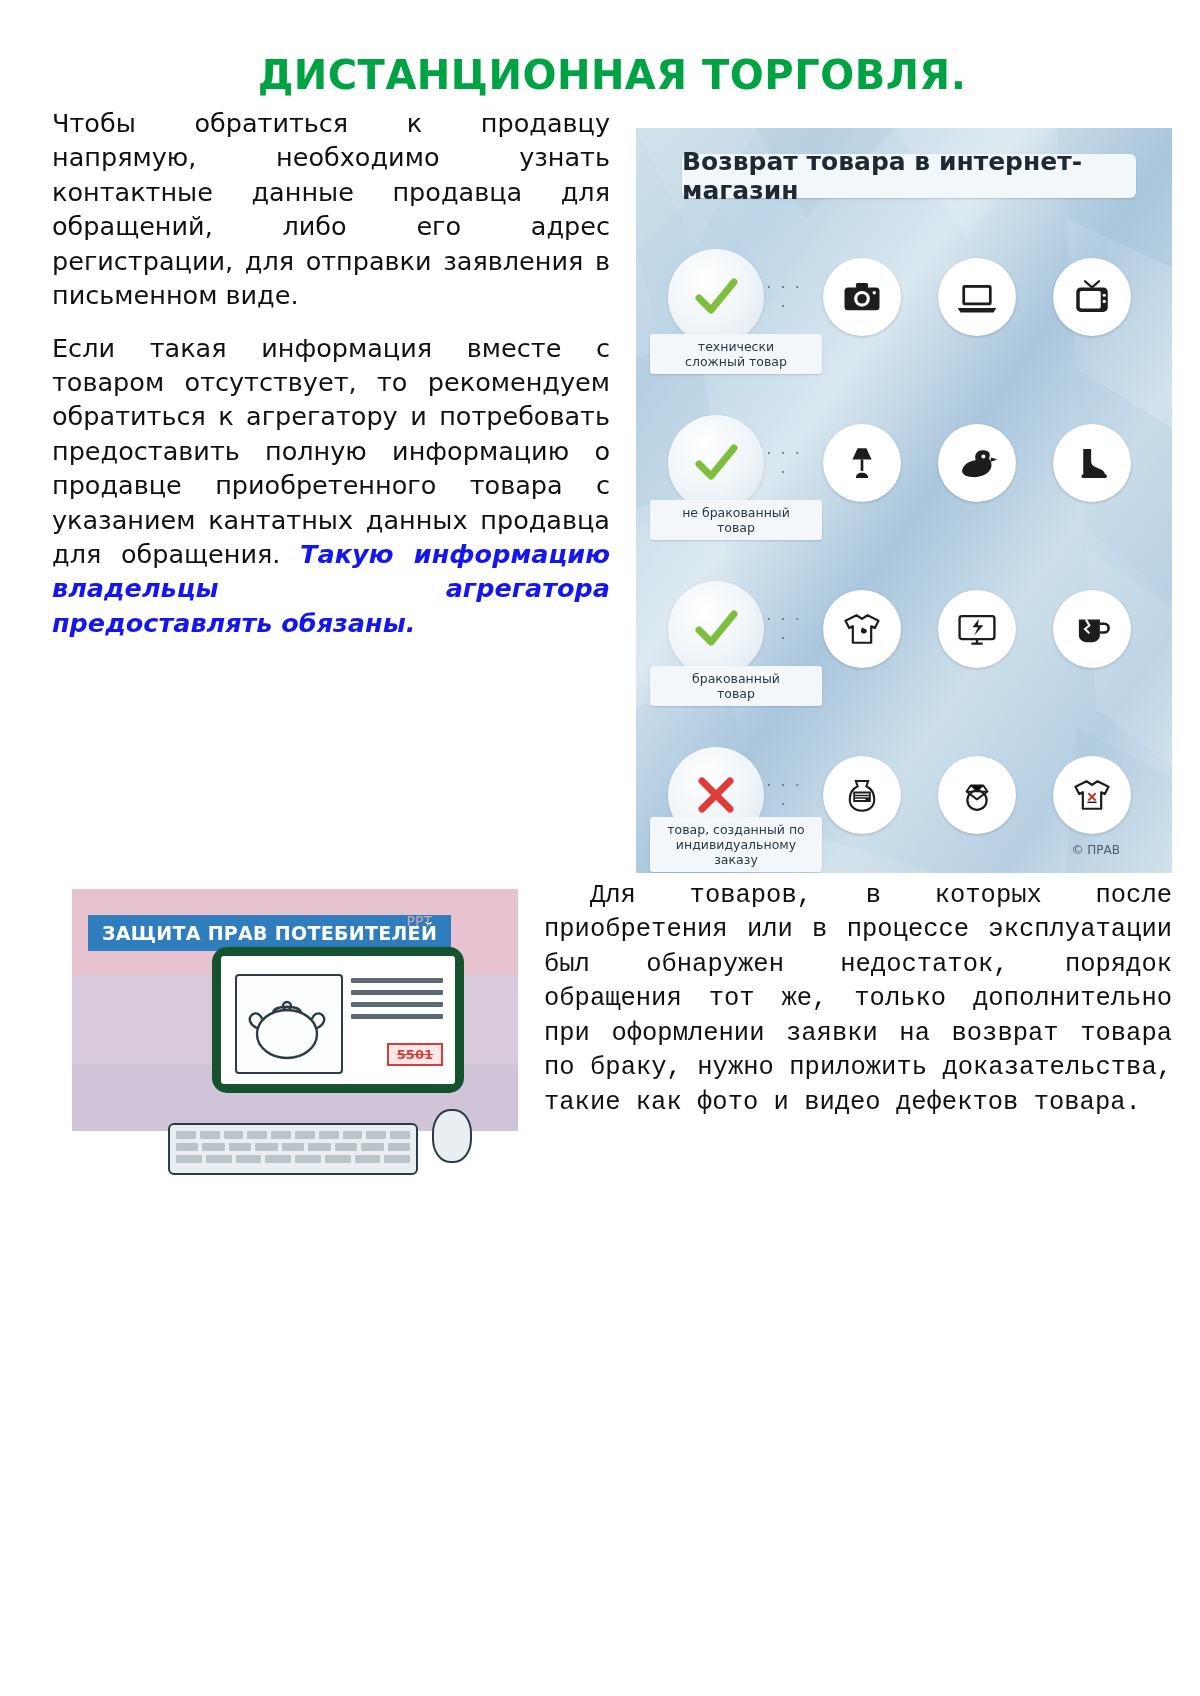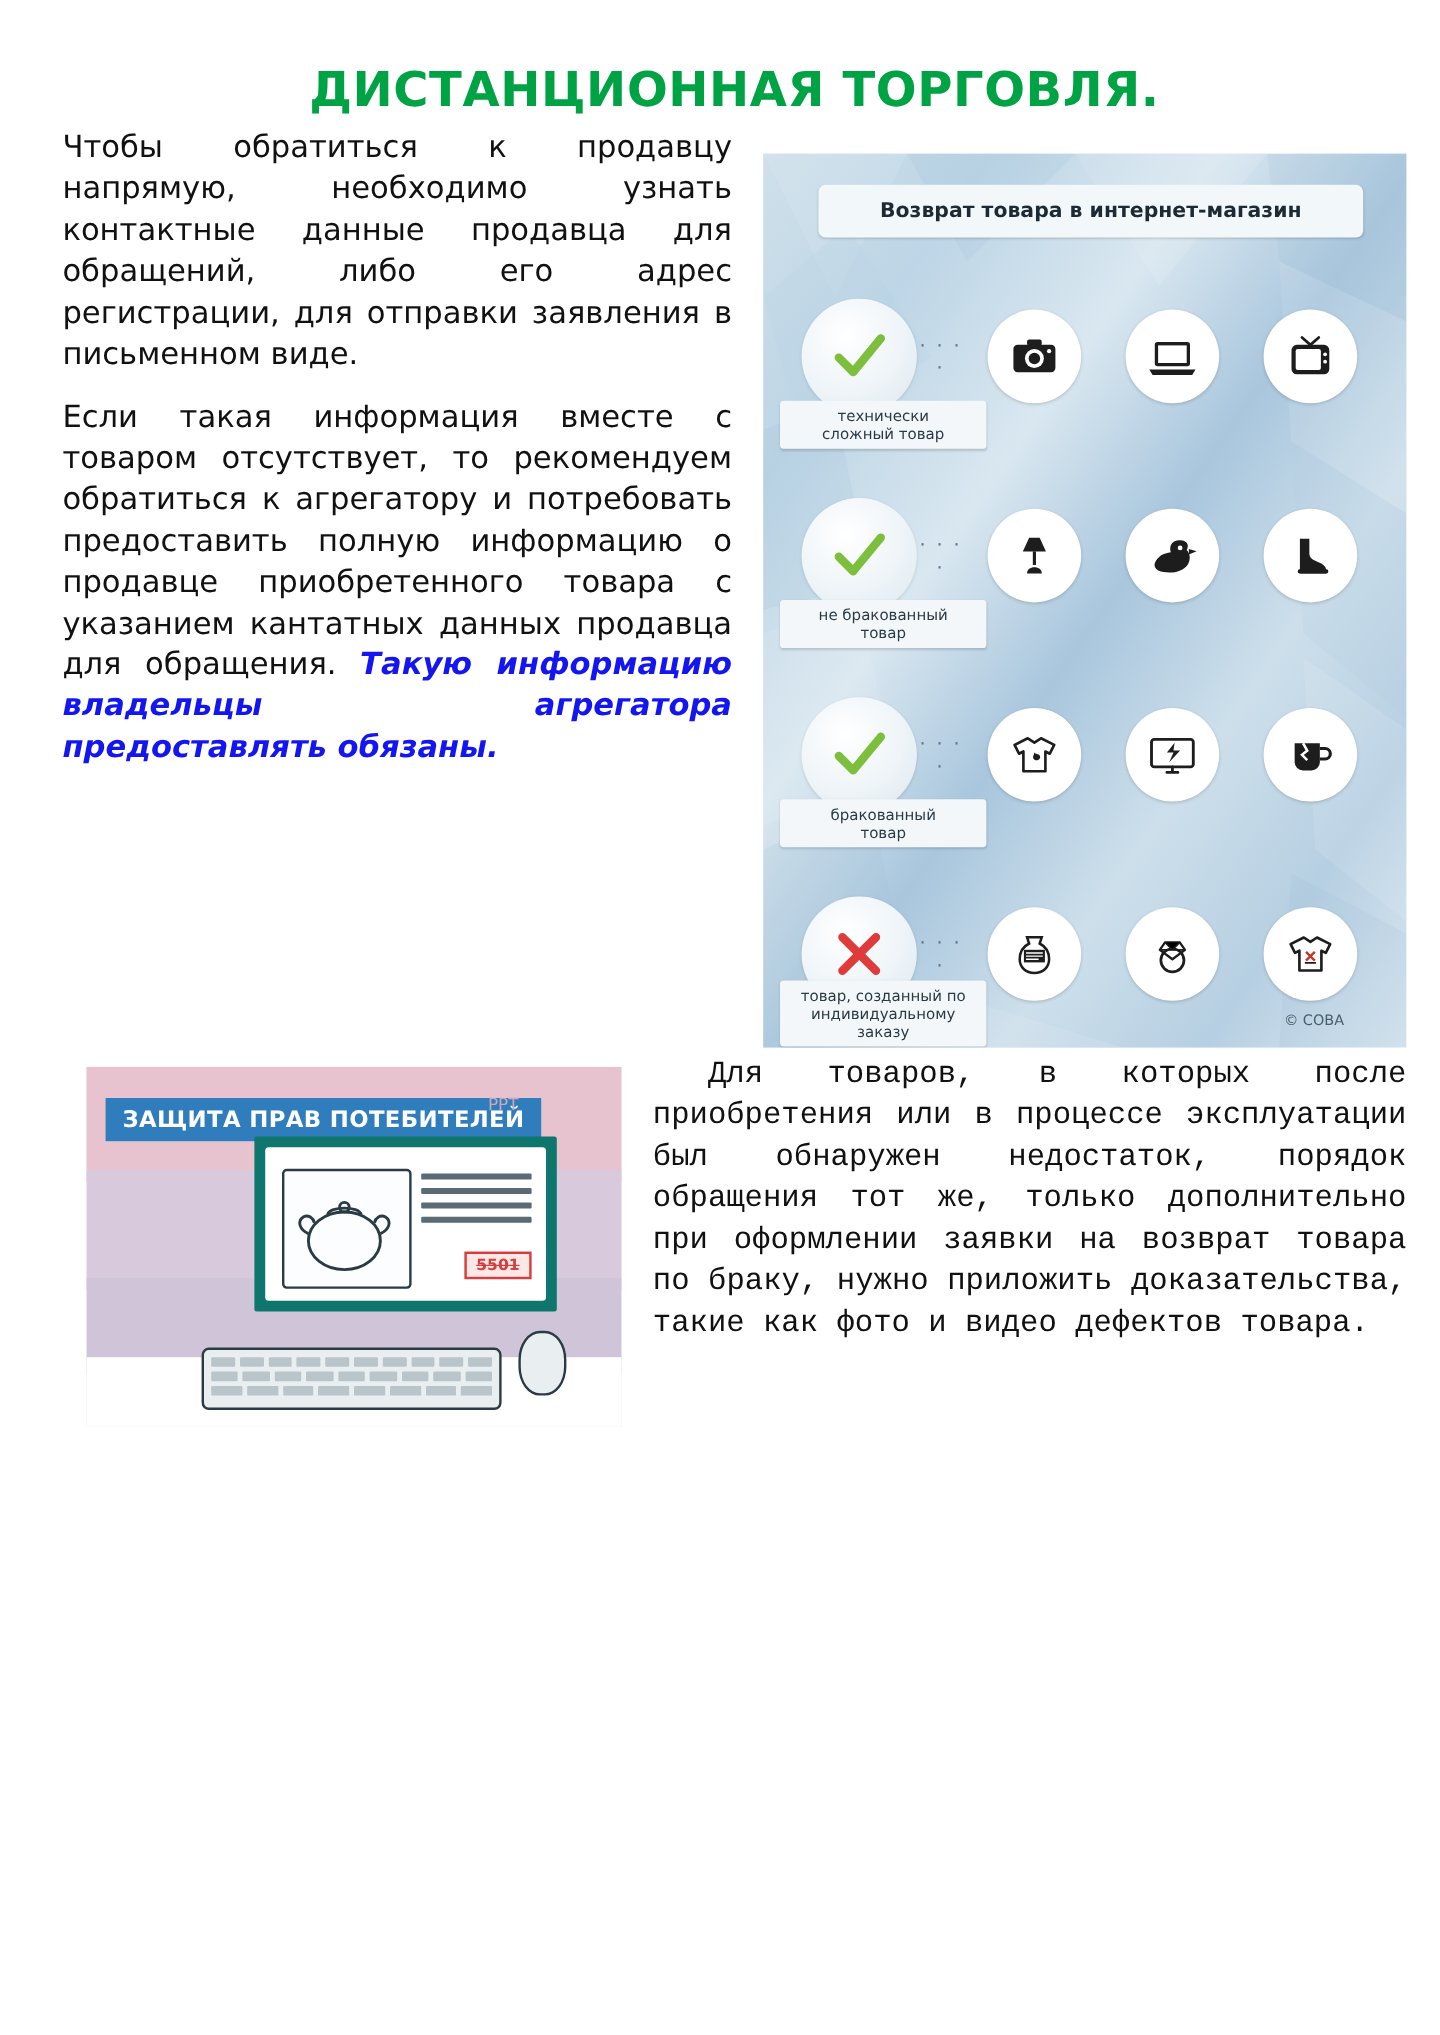--- a/index.html
+++ b/index.html
@@ -101,21 +101,21 @@
     position: absolute;
     top: 26px;
     left: 46px;
     right: 36px;
     height: 44px;
     background: #f2f7fa;
     border-radius: 6px;
     display: flex;
     align-items: center;
     justify-content: center;
-    font-size: 17px;
+    font-size: 25px;
     font-weight: bold;
     color: #1d2a33;
     box-shadow: 0 1px 2px rgba(0,0,0,.15);
   }
   .rows {
     position: absolute;
     top: 86px;
     left: 0;
     right: 0;
     bottom: 0;
@@ -255,22 +255,22 @@
     font-size: 14px;
     color: #cfa8b8;
     font-weight: normal;
   }
   .monitor {
     position: absolute;
     left: 140px;
     top: 58px;
     width: 252px;
     height: 146px;
-    background: #0f766e;
-    border-radius: 2px;
+    background: #14532d;
+    border-radius: 15px;
     padding: 9px;
     box-sizing: border-box;
   }
   .screen {
     width: 100%;
     height: 100%;
     background: #ffffff;
     border-radius: 3px;
     position: relative;
     overflow: hidden;
@@ -521,21 +521,21 @@
                   <path d="M20 22l8 8M28 22l-8 8" stroke="#c0392b" stroke-width="2.2"></path>
                   <path d="M19 32h10" stroke="#1d1d1d" stroke-width="1.6"></path>
                 </svg>
             </div>
           </div>
           <div class="row-label">товар, созданный по<br>индивидуальному заказу</div>
         </div>
 
       </div>
 
-      <div class="copyright">© СОВА</div>
+      <div class="copyright">© ПРАВ</div>
     </div>
   </div>
 
   <div class="body-text">
     <p class="para">Чтобы обратиться к продавцу напрямую, необходимо узнать контактные данные продавца для обращений, либо его адрес регистрации, для отправки заявления в письменном виде.</p>
     <p class="para"><span>Если такая информация вместе с товаром отсутствует, то рекомендуем обратиться к агрегатору и потребовать предоставить полную информацию о продавце приобретенного товара с указанием кантатных данных продавца для обращения.</span> <span class="highlight-blue">Такую информацию владельцы агрегатора предоставлять обязаны.</span></p>
   </div>
 
   <div class="section-two">
 

